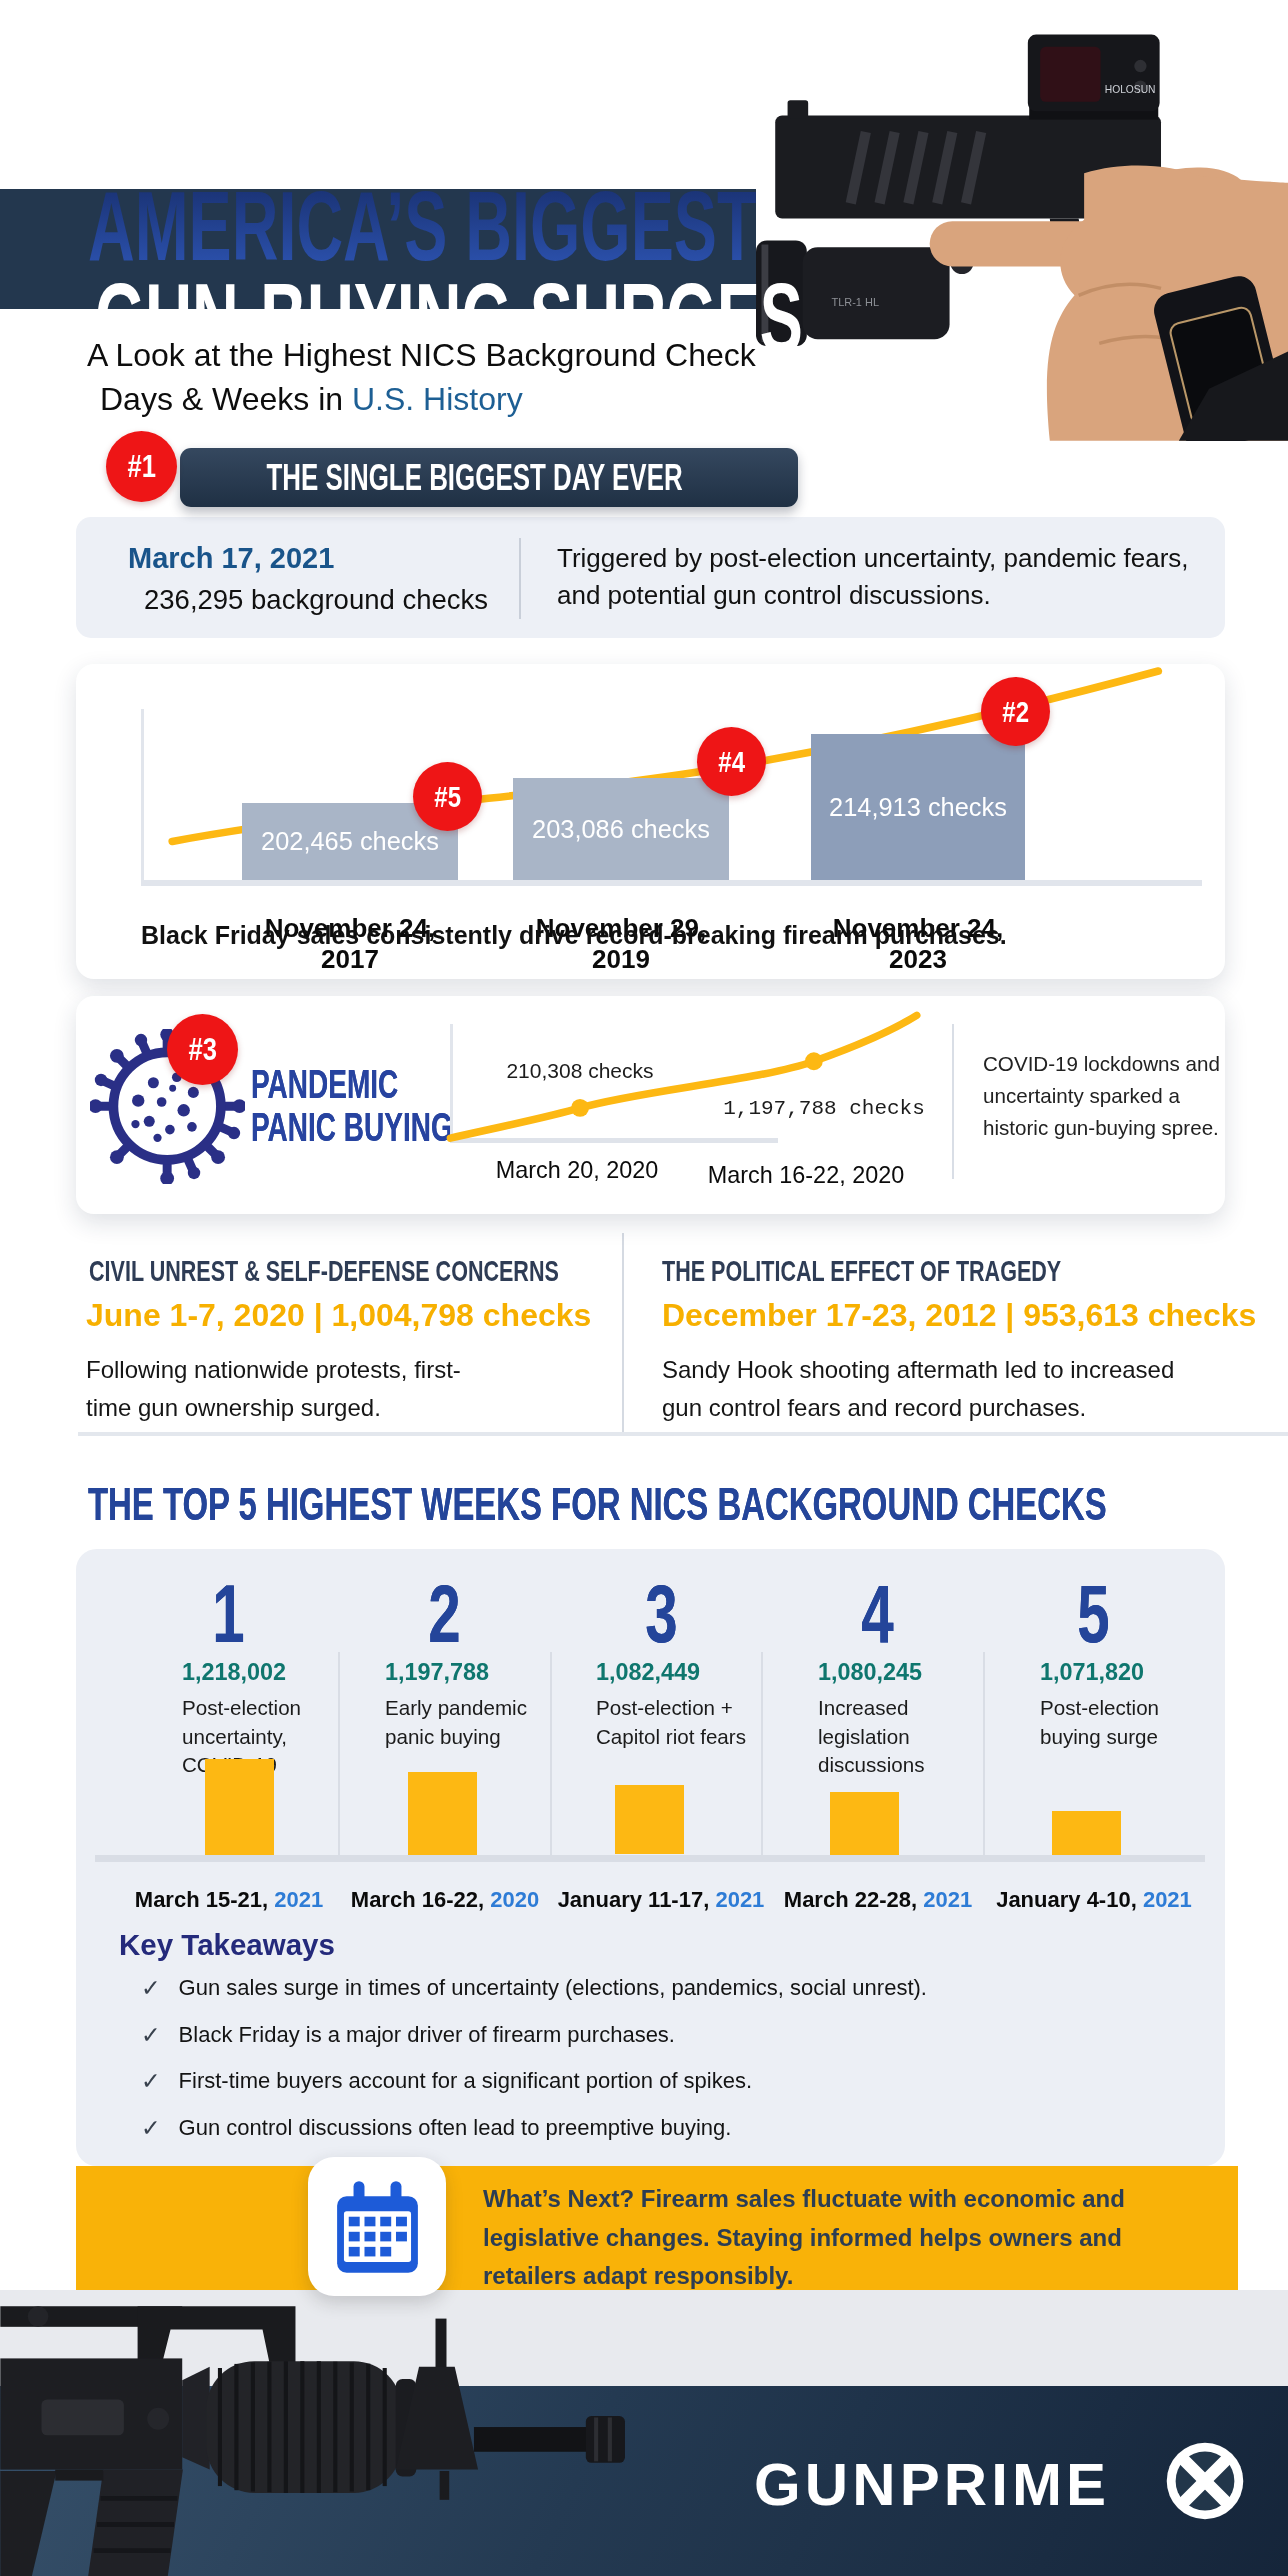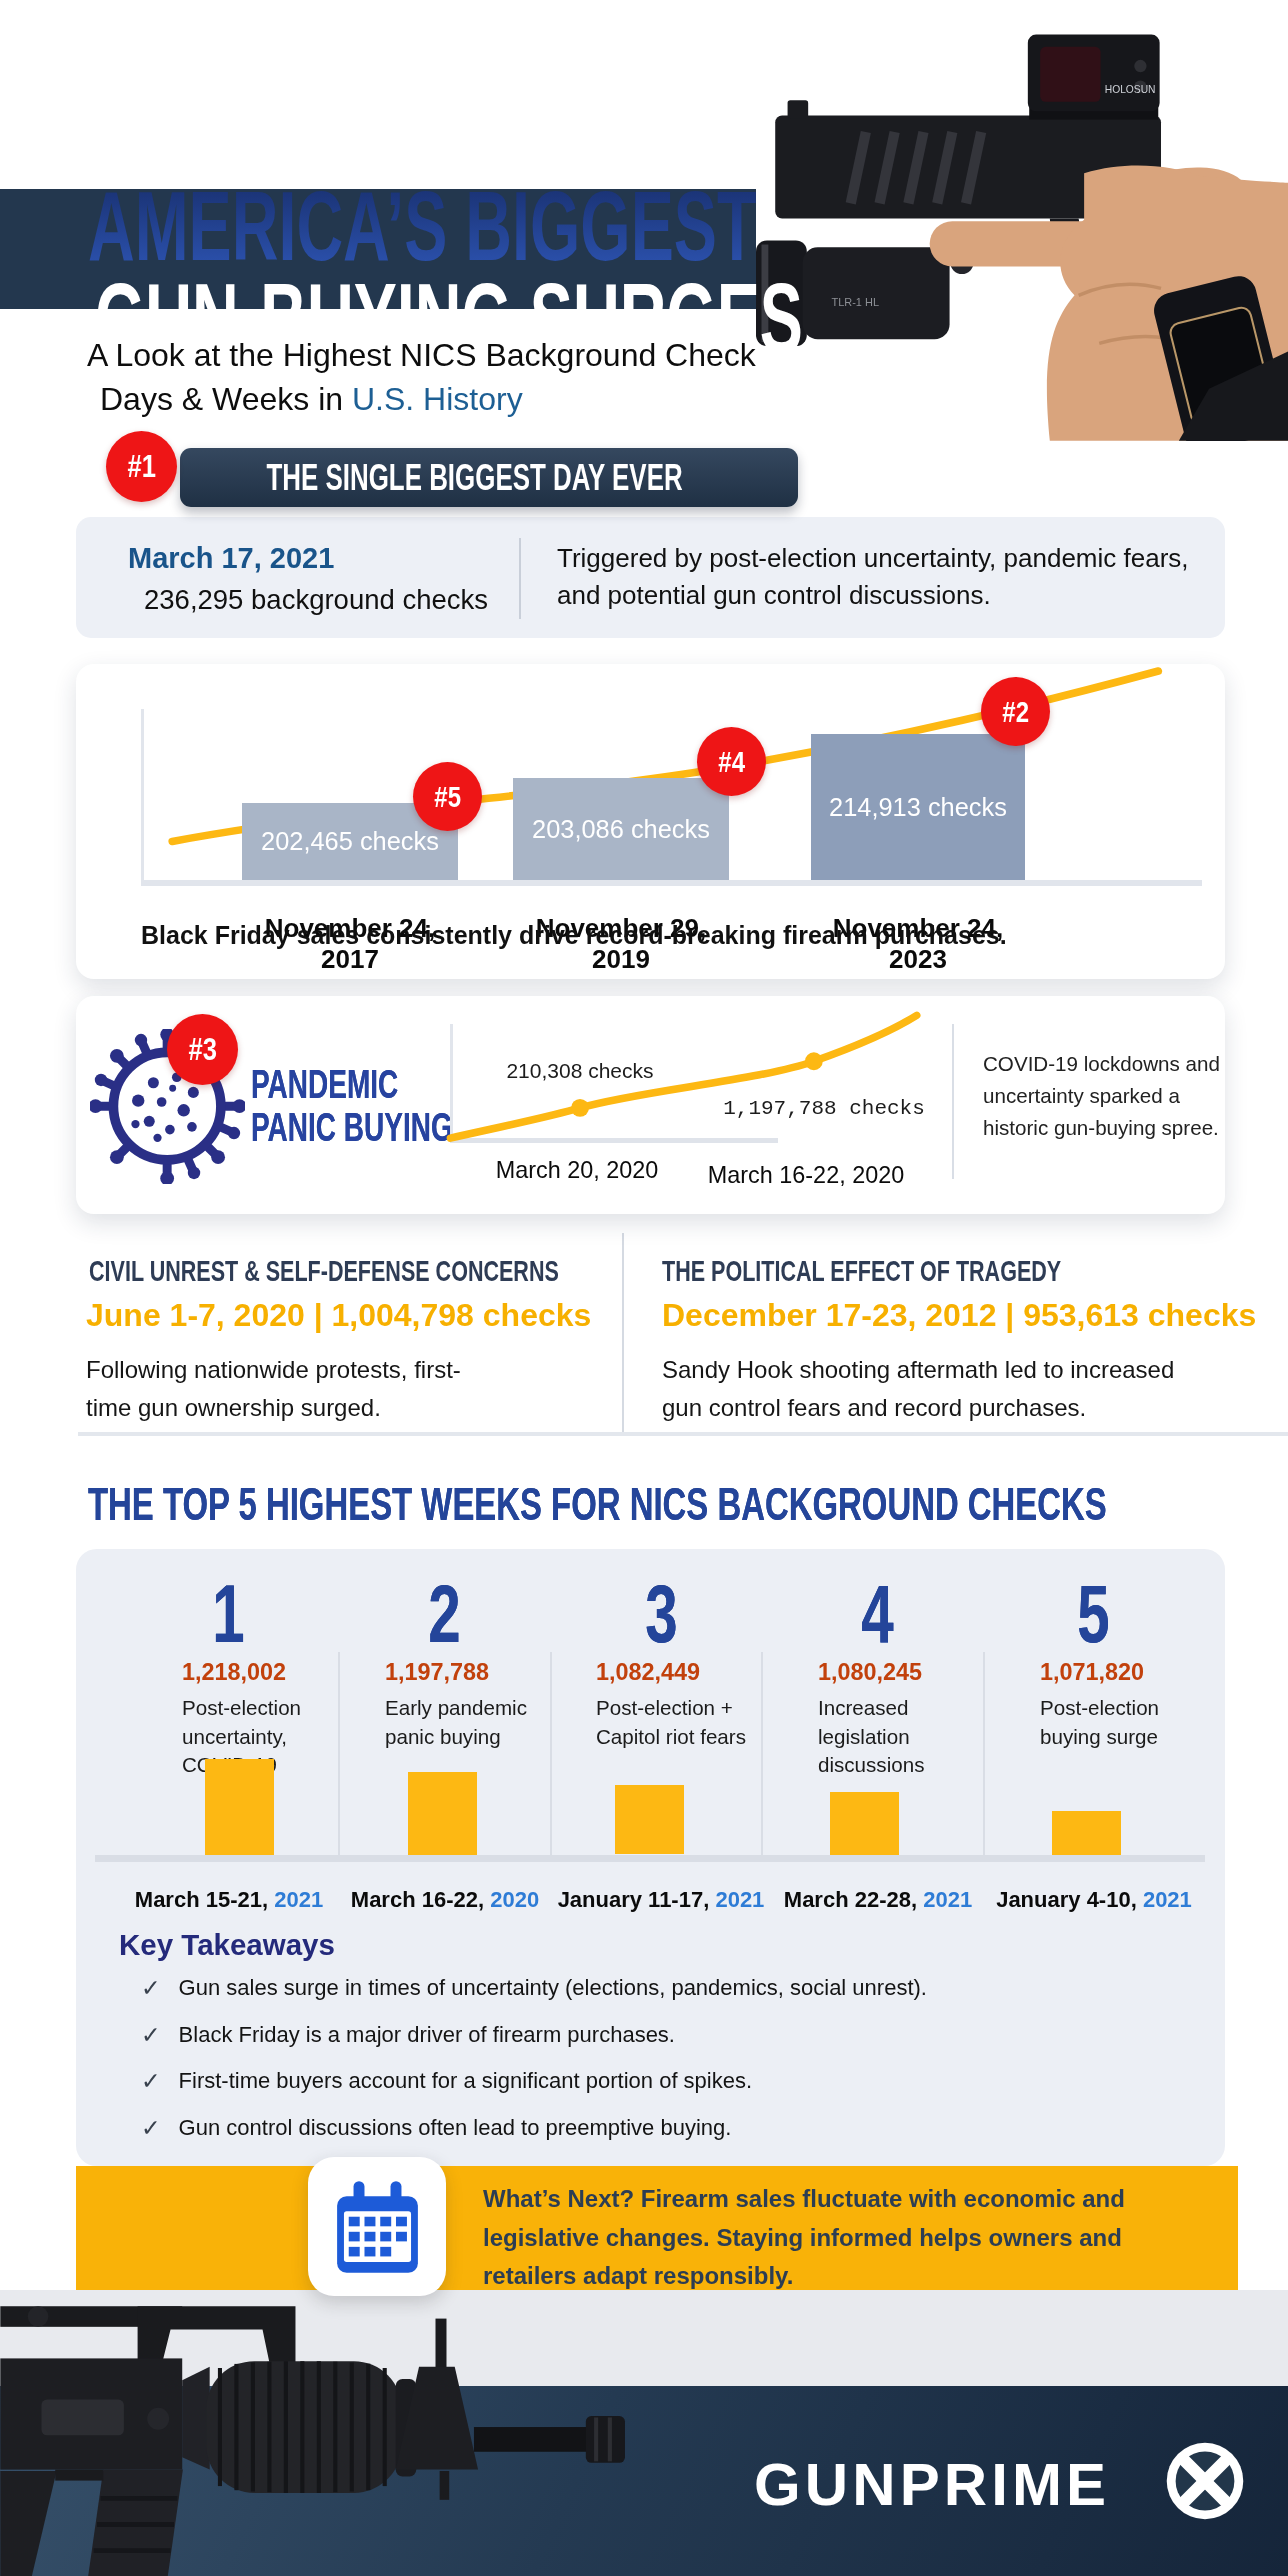--- a/index.html
+++ b/index.html
@@ -96,21 +96,21 @@
   .top5-title{left:88px;top:1476px;font-size:47px;font-weight:bold;color:#24459a;
               transform:scaleX(.7);transform-origin:left top;white-space:nowrap;z-index:2;}
   .top5-card{left:76px;top:1549px;width:1149px;height:617px;background:#eceff5;border-radius:20.6px;}
   .rank{top:25px;width:137px;font-size:81px;font-weight:bold;text-align:center;line-height:1;
         transform:scaleX(.72);transform-origin:center top;color:#24459a;}
   .rk1{left:84px;} .rk2{left:300px;} .rk3{left:517px;} .rk4{left:733px;} .rk5{left:949px;}
   .col-div{top:103px;width:2.1px;height:206px;background:#d9dde5;}
   .cd1{left:262px;} .cd2{left:474px;} .cd3{left:685px;} .cd4{left:907px;}
   .stat{top:110px;width:161px;}
   .st1{left:106px;} .st2{left:309px;} .st3{left:520px;} .st4{left:742px;} .st5{left:964px;}
-  .stat .val{font-size:23.4px;font-weight:bold;color:#c2410c;}
+  .stat .val{font-size:23.4px;font-weight:bold;color:#0f766e;}
   .stat .des{margin-top:8.2px;font-size:20.6px;line-height:1.38;color:#1b1b1b;}
   .t5bar{width:69px;background:#fdb813;}
   .t5b1{left:129px;top:210px;height:96px;} .t5b2{left:332px;top:223px;height:83px;}
   .t5b3{left:539px;top:236px;height:69px;} .t5b4{left:754px;top:243px;height:63px;}
   .t5b5{left:976px;top:262px;height:44px;}
   .t5-axis{left:19px;top:306px;width:1110px;height:6.9px;background:#d9dde5;}
   .t5date{top:338px;width:220px;font-size:22px;font-weight:bold;text-align:center;color:#0b0b0b;
           white-space:nowrap;}
   .t5d1{left:43px;} .t5d2{left:259px;} .t5d3{left:475px;} .t5d4{left:692px;} .t5d5{left:908px;}
   .t5date .yr{color:#2e7cd6;}

